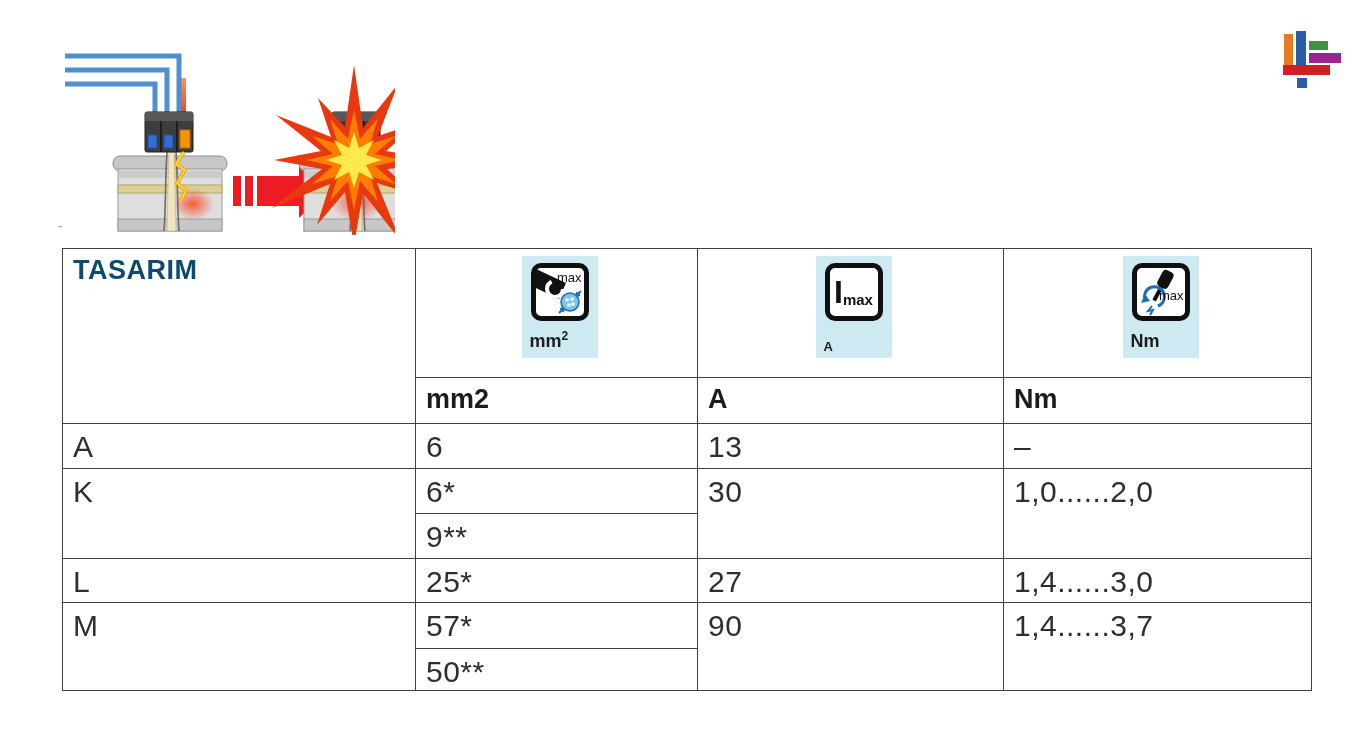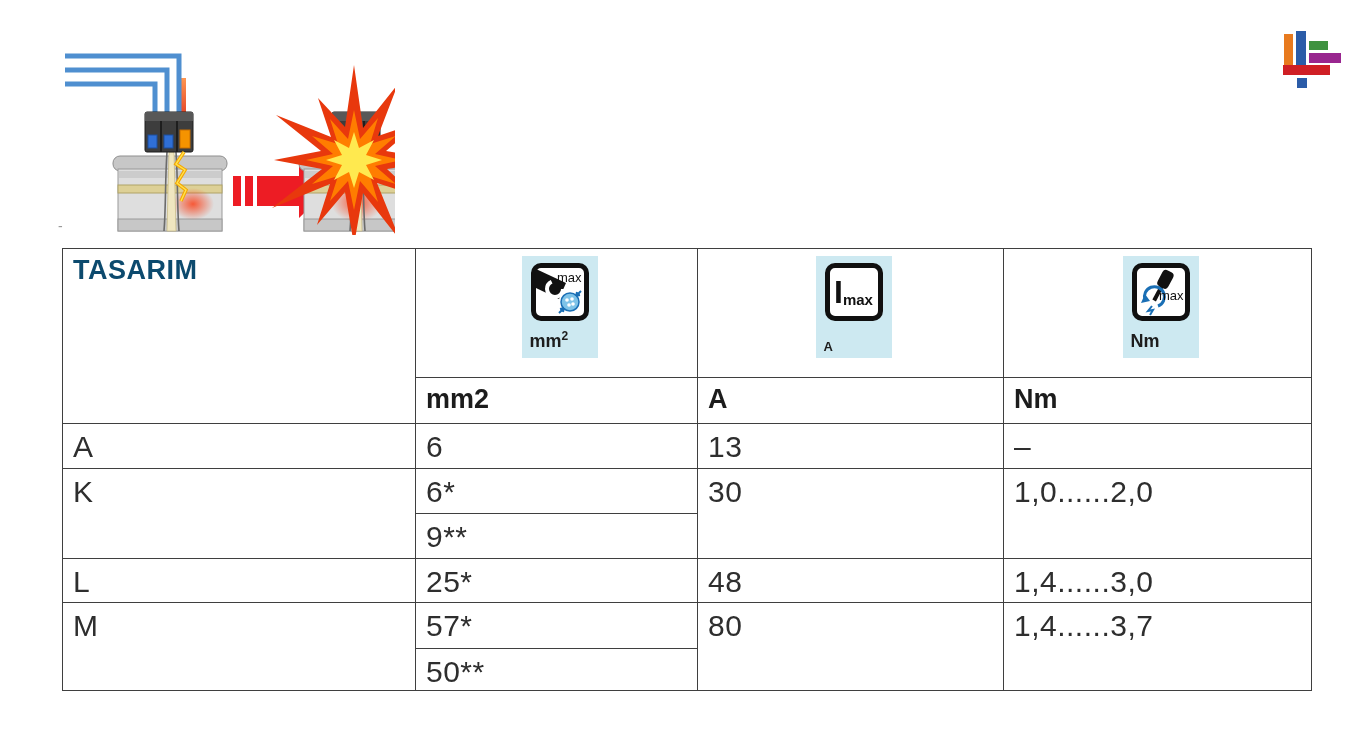--- a/index.html
+++ b/index.html
@@ -231,28 +231,28 @@
         <td class="c-data" rowspan="2">30</td>
         <td class="c-data" rowspan="2">1,0......2,0</td>
       </tr>
       <tr style="height:45px">
         <td class="c-data">9**</td>
       </tr>
 
       <tr style="height:44px">
         <td class="c-data">L</td>
         <td class="c-data">25*</td>
-        <td class="c-data">48</td>
+        <td class="c-data">27</td>
         <td class="c-data">1,4......3,0</td>
       </tr>
 
       <tr style="height:46px">
         <td class="c-data" rowspan="2">M</td>
         <td class="c-data">57*</td>
-        <td class="c-data" rowspan="2">80</td>
+        <td class="c-data" rowspan="2">90</td>
         <td class="c-data" rowspan="2">1,4......3,7</td>
       </tr>
       <tr style="height:42px">
         <td class="c-data">50**</td>
       </tr>
     </tbody>
   </table>
 </div>
 
 </body></html>

